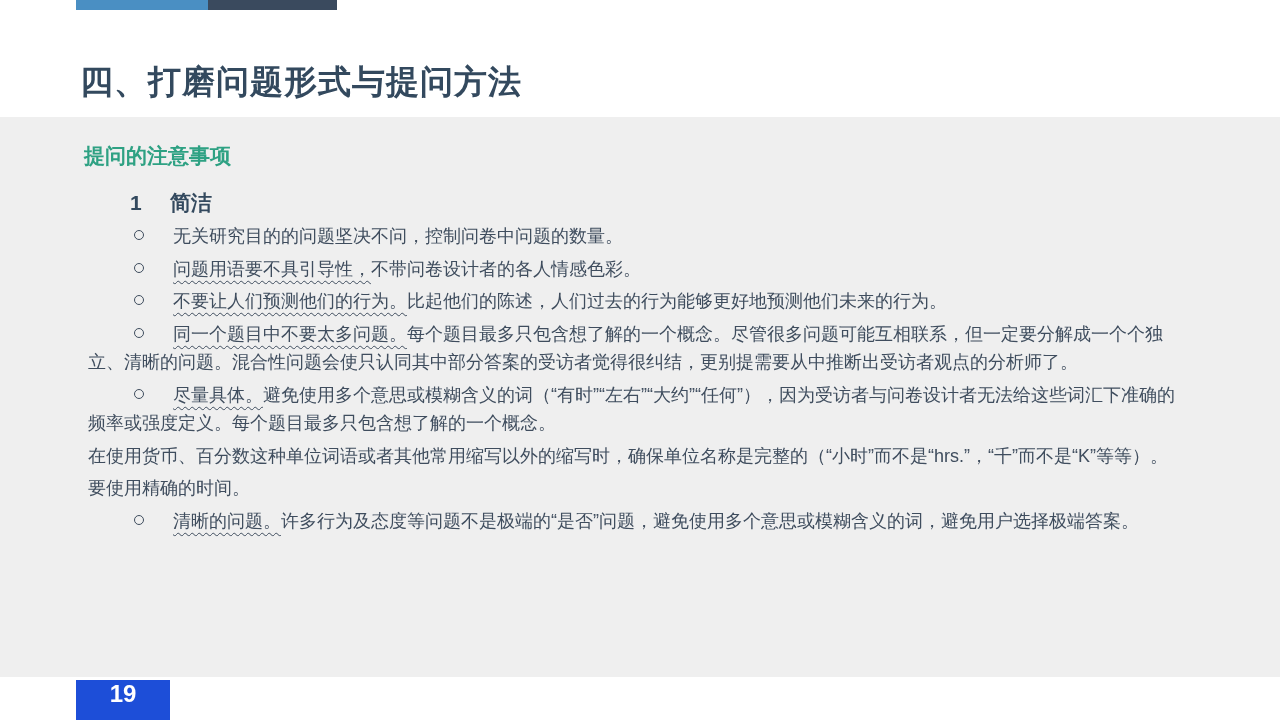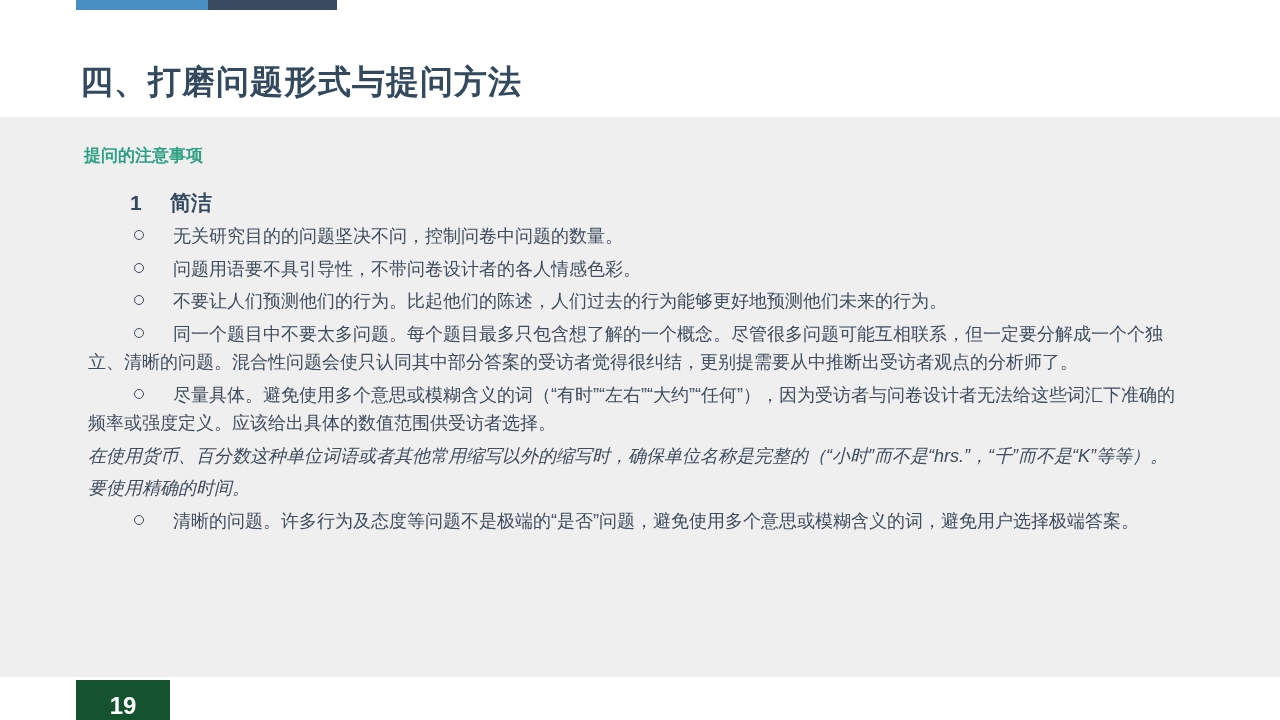--- a/index.html
+++ b/index.html
@@ -15,65 +15,66 @@
     position:absolute;left:80px;top:38px;
     font-size:33px;font-weight:700;color:#33495e;letter-spacing:1px;
   }
   .content-panel{
     position:absolute;left:0;top:117px;width:1280px;height:560px;
     background:#efefef;box-sizing:border-box;
     padding:24px 84px 0 84px;
     color:#3f4d5e;font-size:18px;line-height:28.5px;
   }
   .section-header{
-    font-size:17px;font-weight:700;color:#2ea183;line-height:30px;
+    font-size:21px;font-weight:700;color:#2ea183;line-height:30px;
     margin:0 0 4px 0;
   }
   .num-heading{
     font-size:21px;font-weight:700;color:#33495e;line-height:30px;
     padding-left:46px;margin:17px 0 2px 0;
   }
   .num-heading .num{display:inline-block;width:40px;}
   p.para{margin:4px;padding:0;}
   p.bullet{text-indent:46px;}
-  p.plain{text-indent:0;font-style:italic;}
+  p.plain{text-indent:0;}
   .dot{
     display:inline-block;width:8px;height:8px;border:1.5px solid #3f4d5e;
     border-radius:50%;margin-right:29px;vertical-align:2px;
   }
   .u{
+    text-decoration:underline;
     text-decoration-style:wavy;
     text-decoration-thickness:1px;
     text-underline-offset:5px;
   }
   .b{font-weight:700;}
   .page-box{
     position:absolute;left:76px;top:680px;width:94px;height:40px;
-    background:#14532d;color:#ffffff;
-    display:flex;align-items:flex-end;justify-content:center;
+    background:#1d4ed8;color:#ffffff;
+    display:flex;align-items:flex-start;justify-content:center;
     font-size:24px;font-weight:700;
   }
 </style>
 </head>
 <body>
 
 <div class="topbar blue"></div>
 <div class="topbar dark"></div>
 
 <h1 class="slide-title">四、打磨问题形式与提问方法</h1>
 
 <div class="content-panel">
   <div class="section-header">提问的注意事项</div>
   <div>
       <div class="num-heading"><span class="num">1</span><span>简洁</span></div>
       <p class="para bullet"><span class="dot"></span><span>无关研究目的的问题坚决不问，控制问卷中问题的数量。</span></p>
       <p class="para bullet"><span class="dot"></span><span class="u">问题用语要不具引导性，</span><span>不带问卷设计者的各人情感色彩。</span></p>
       <p class="para bullet"><span class="dot"></span><span class="u">不要让人们预测他们的行为。</span><span>比起他们的陈述，人们过去的行为能够更好地预测他们未来的行为。</span></p>
       <p class="para bullet"><span class="dot"></span><span class="u">同一个题目中不要太多问题。</span><span>每个题目最多只包含想了解的一个概念。尽管很多问题可能互相联系，但一定要分解成一个个独立、清晰的问题。混合性问题会使只认同其中部分答案的受访者觉得很纠结，更别提需要从中推断出受访者观点的分析师了。</span></p>
-      <p class="para bullet"><span class="dot"></span><span class="u">尽量具体。</span><span>避免使用多个意思或模糊含义的词（“有时”“左右”“大约”“任何”），因为受访者与问卷设计者无法给这些词汇下准确的频率或强度定义。应该给出具体的数值范围供受访者选择。</span></p>
+      <p class="para bullet"><span class="dot"></span><span class="u">尽量具体。</span><span>避免使用多个意思或模糊含义的词（“有时”“左右”“大约”“任何”），因为受访者与问卷设计者无法给这些词汇下准确的频率或强度定义。每个题目最多只包含想了解的一个概念。</span></p>
       <p class="para plain"><span>在使用货币、百分数这种单位词语或者其他常用缩写以外的缩写时，确保单位名称是完整的（“小时”而不是“hrs.”，“千”而不是“K”等等）。</span></p>
       <p class="para plain"><span>要使用精确的时间。</span></p>
       <p class="para bullet"><span class="dot"></span><span class="u">清晰的问题。</span><span>许多行为及态度等问题不是极端的“是否”问题，避免使用多个意思或模糊含义的词，避免用户选择极端答案。</span></p>
     </div>
 </div>
 
 <div class="page-box">
   <span>19</span>
 </div>
 

